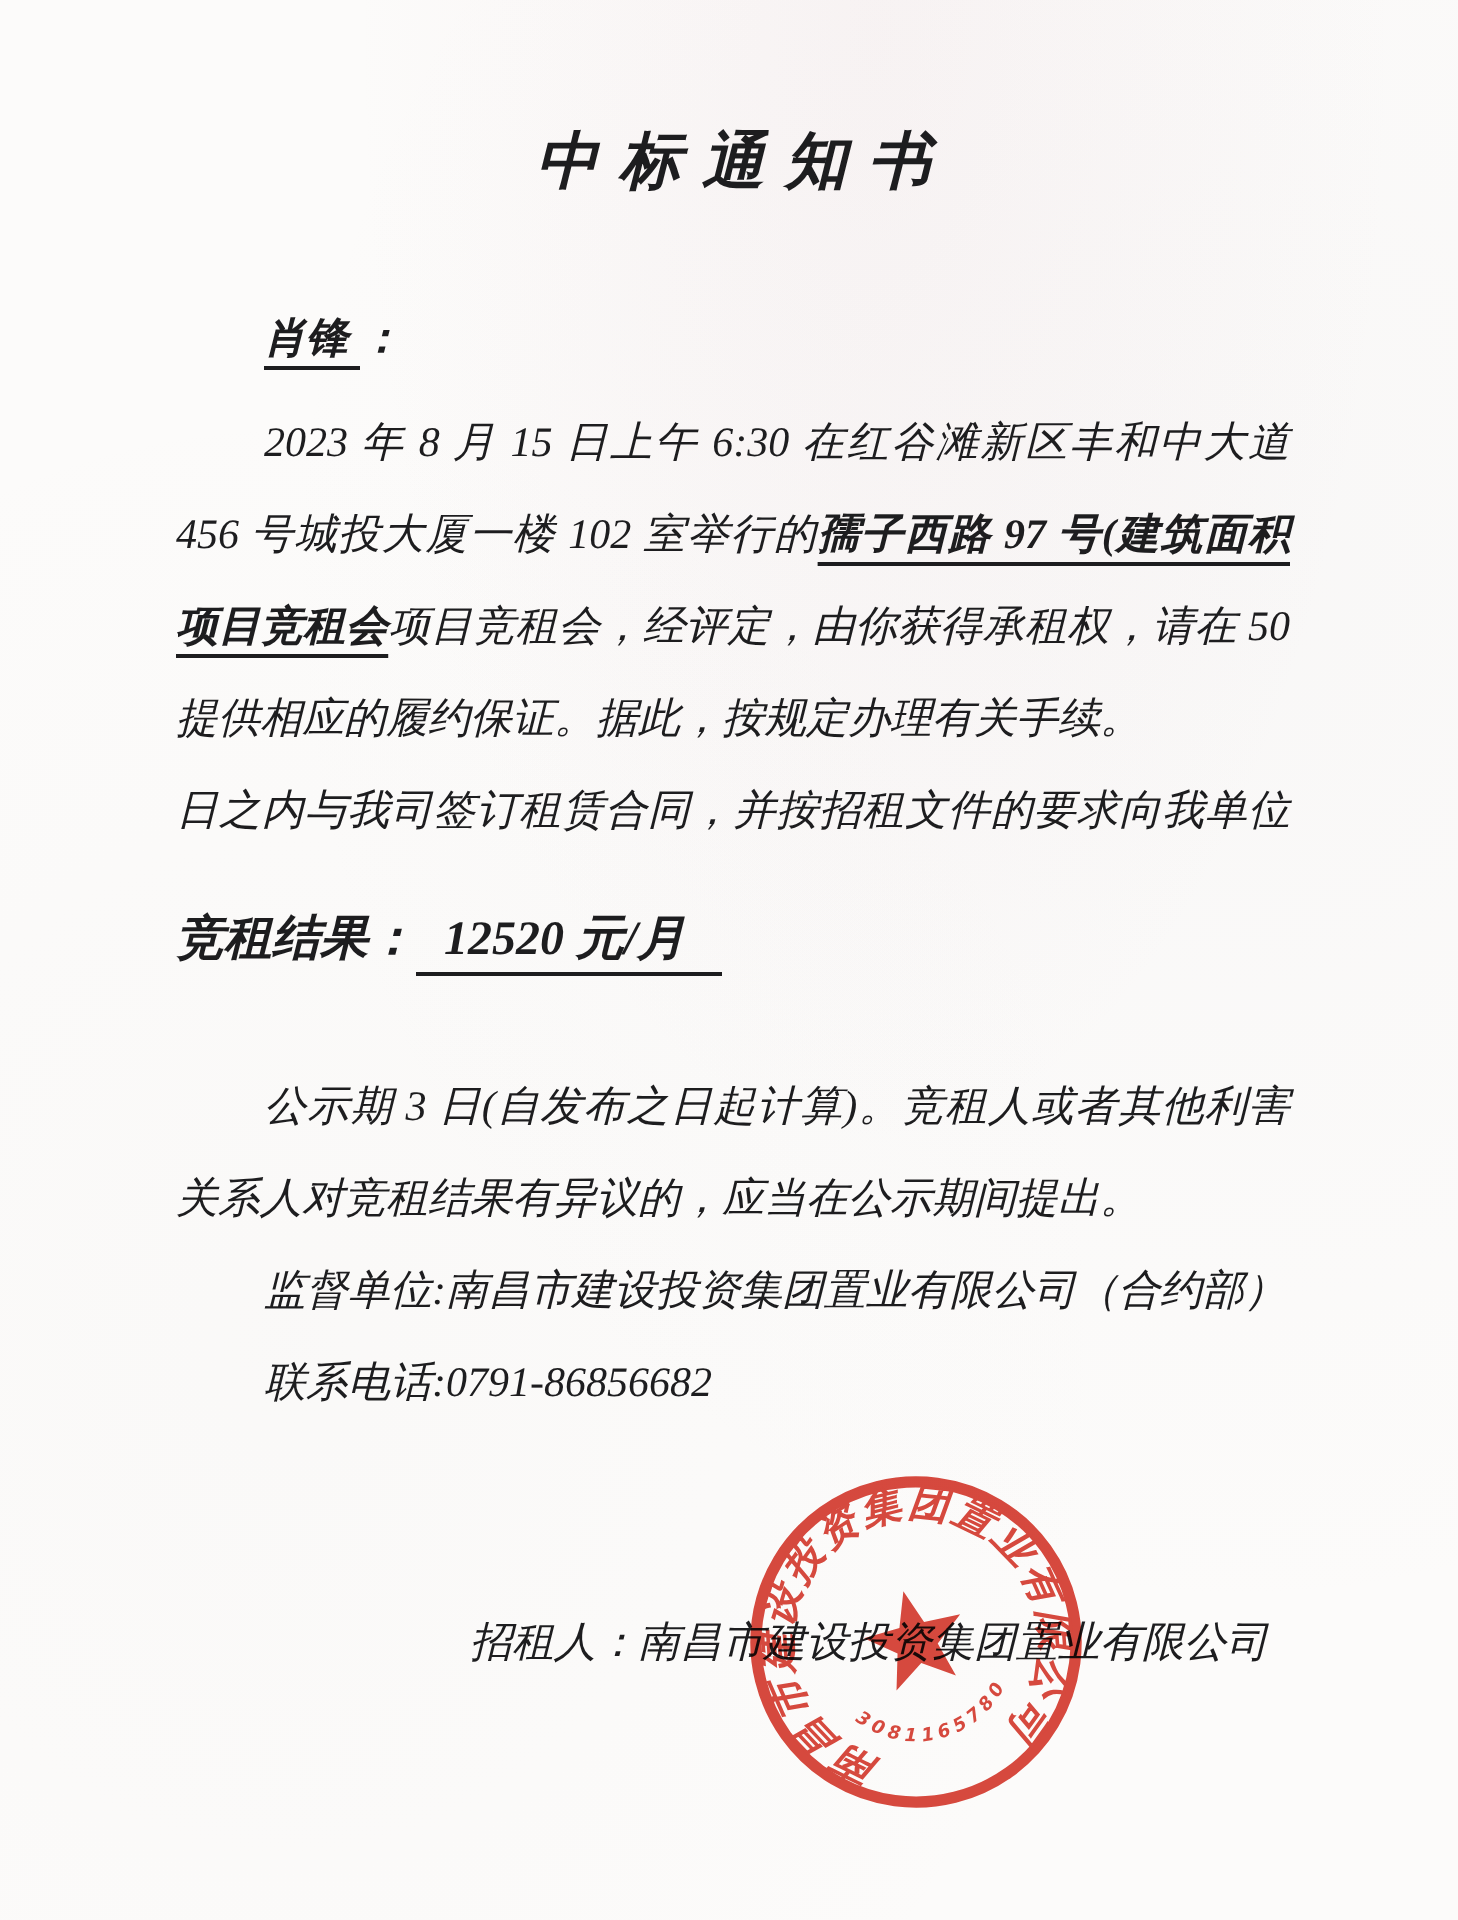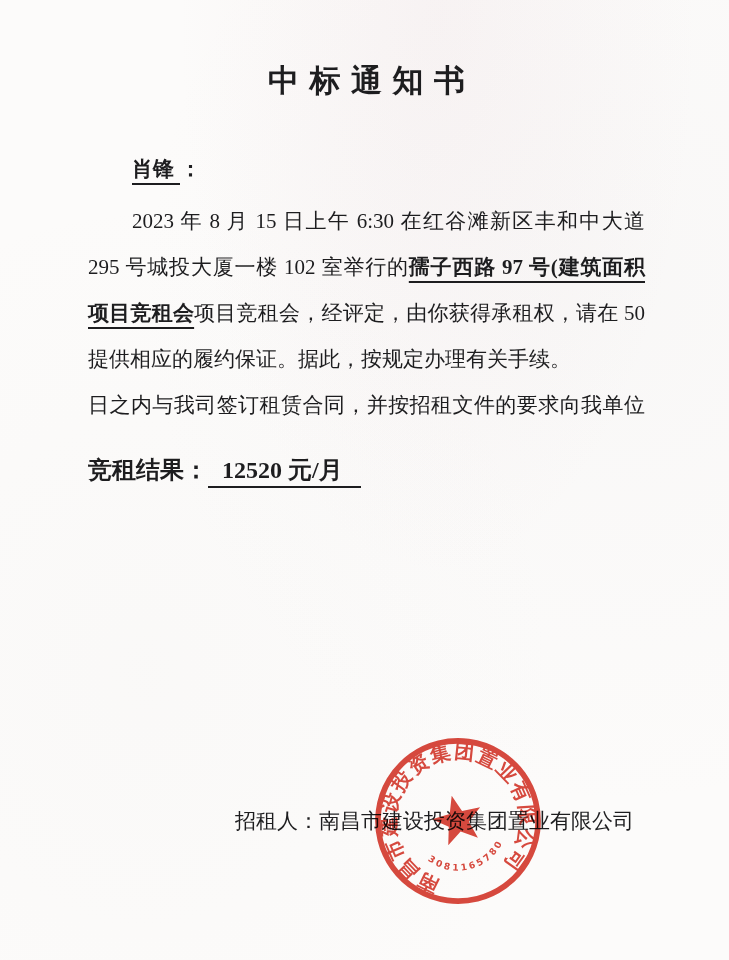--- a/index.html
+++ b/index.html
@@ -12,20 +12,21 @@
   }
   .page {
     position: relative;
     width: 729px; height: 960px;
     padding: 58px 84px 0 88px;
     background:
       radial-gradient(ellipse at 60% 2%, rgba(214,176,186,0.10), transparent 42%),
       radial-gradient(ellipse at 85% 30%, rgba(205,203,208,0.07), transparent 55%),
       radial-gradient(ellipse at 20% 70%, rgba(210,208,206,0.05), transparent 50%),
       #fcfbfa;
+    font-style: italic;
   }
   .title {
     text-align: center;
     font-size: 31px;
     font-weight: bold;
     letter-spacing: 0.34em;
     padding-left: 0.34em; 
     line-height: 46px;
   }
   .addressee {
@@ -108,30 +109,36 @@
 <div class="page">
 
   <h1 class="title">中标通知书</h1>
 
   <div class="addressee">
     <span class="addr-name">肖锋</span><span>：</span>
   </div>
 
   <div class="para p1">
     <div class="line jl ind">2023 年 8 月 15 日上午 6:30 在红谷滩新区丰和中大道</div>
-    <div class="line jl"><span>295 号城投大厦一楼 102 室举行的</span><span class="emph">孺子西路 97 号(建筑面积</span></div>
+    <div class="line jl"><span>456 号城投大厦一楼 102 室举行的</span><span class="emph">孺子西路 97 号(建筑面积</span></div>
     <div class="line jl"><span class="emph">项目竞租会</span><span>项目竞租会，经评定，由你获得承租权，请在 50</span></div>
     <div class="line">提供相应的履约保证。据此，按规定办理有关手续。</div>
     <div class="line jl">日之内与我司签订租赁合同，并按招租文件的要求向我单位</div>
   </div>
 
   <div class="result">
     <span class="result-label">竞租结果：</span><span class="result-value">12520 元/月</span>
   </div>
 
+  <div class="para p2">
+    <div class="line jl ind">公示期 3 日(自发布之日起计算)。竞租人或者其他利害</div>
+    <div class="line">关系人对竞租结果有异议的，应当在公示期间提出。</div>
+    <div class="line ind">监督单位:南昌市建设投资集团置业有限公司（合约部）</div>
+    <div class="line ind">联系电话:0791-86856682</div>
+  </div>
 
   <div class="sig-lessor">招租人：南昌市建设投资集团置业有限公司</div>
 
   <div class="seal">
     <svg viewBox="0 0 200 200">
       <circle class="seal-ring" cx="100" cy="100" r="92"></circle>
       <defs>
         <path id="sealTopArc" d="M 58.7 159 A 72 72 0 1 1 141.3 159" fill="none"></path>
         <path id="sealBottomArc" d="M 50.6 128.5 A 57 57 0 0 0 149.4 128.5" fill="none"></path>
       </defs>

